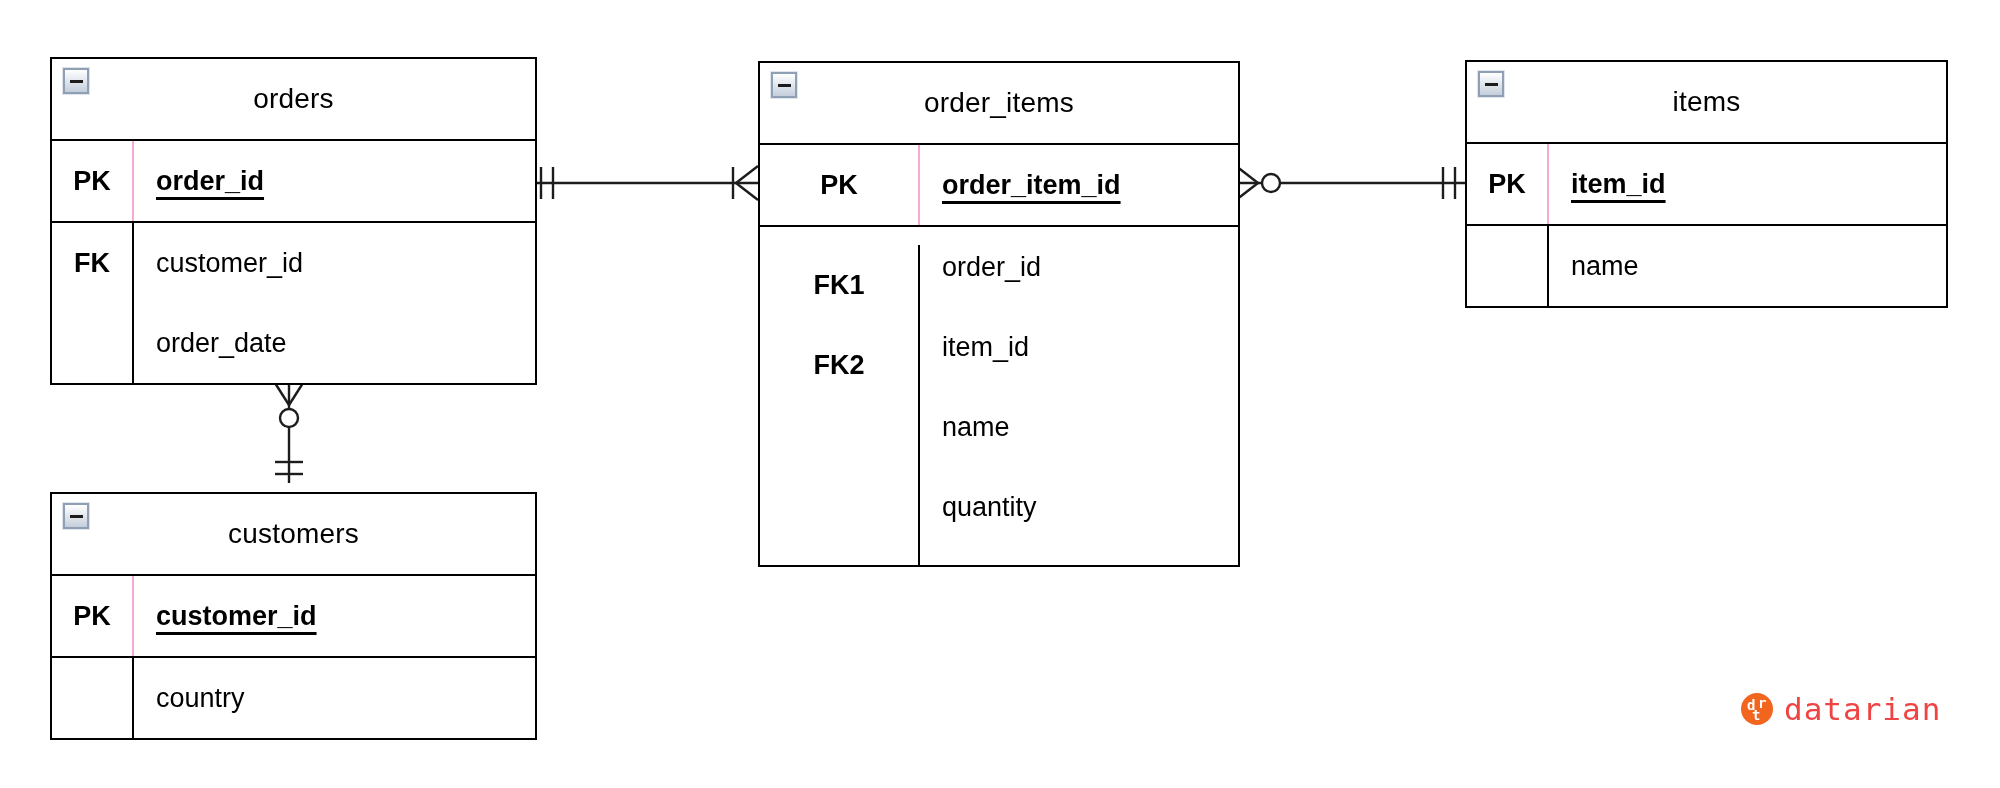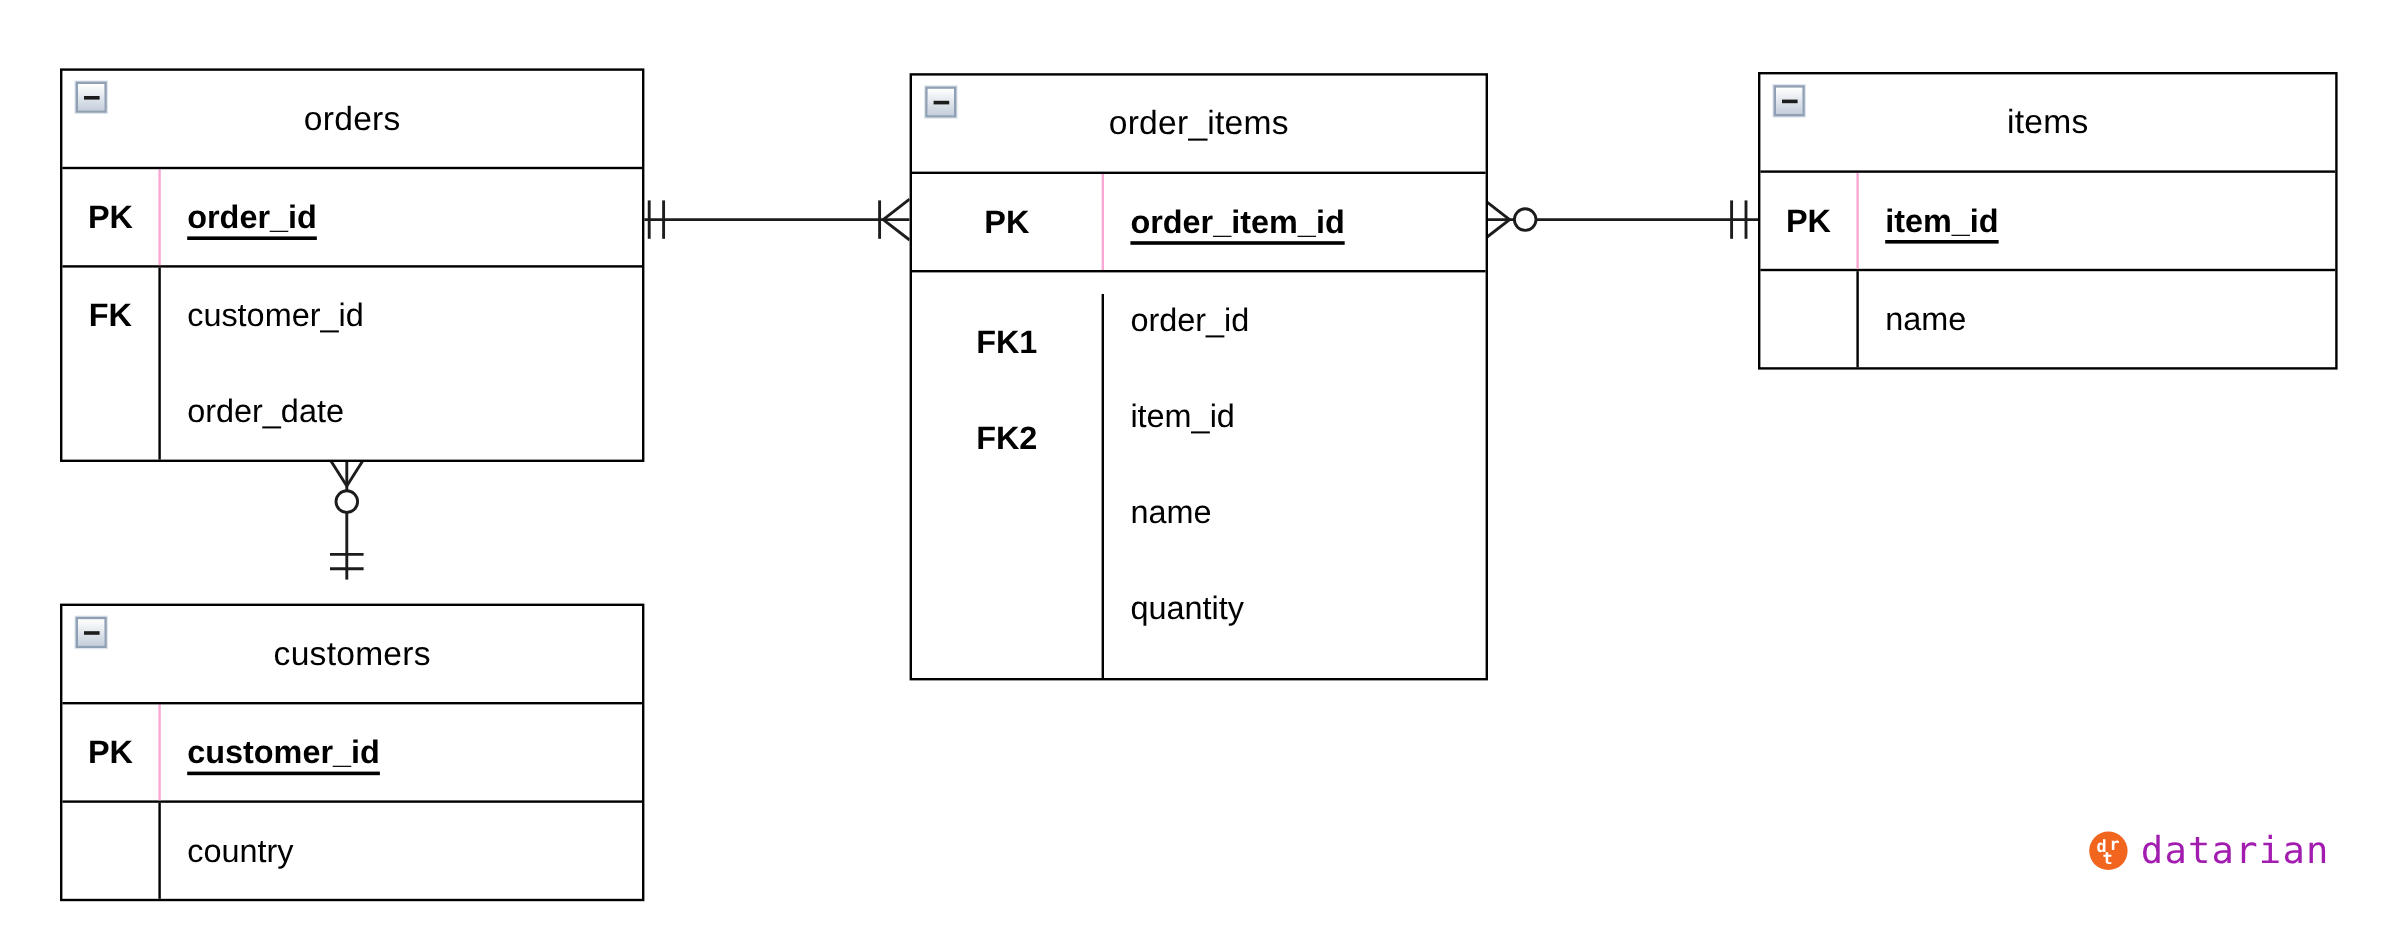--- a/index.html
+++ b/index.html
@@ -29,21 +29,21 @@
   .body-keys{width:82px;flex:none;border-right:2px solid #000;box-sizing:border-box;
     display:flex;flex-direction:column;}
   .wide .body-keys{width:160px;margin-top:18px;}
   .body-fields{flex:1;display:flex;flex-direction:column;}
   .kline{height:80px;display:flex;align-items:center;justify-content:center;font-weight:bold;font-size:27px;}
   .fline{height:80px;display:flex;align-items:center;padding-left:22px;font-size:27px;}
 
   
   .brand{position:absolute;left:1739px;top:691px;display:flex;align-items:center;gap:9px;}
   .wordmark{font-family:"DejaVu Sans Mono",monospace;font-size:31px;font-weight:500;
-    color:#a21caf;letter-spacing:1px;line-height:34px;}
+    color:#ef4444;letter-spacing:1px;line-height:34px;}
 </style>
 </head>
 <body>
 
 <div class="stage">
 
   <svg class="wires" width="2000" height="788" viewBox="0 0 2000 788">
 
     <g stroke="#1c1c1c" stroke-width="2.4" fill="none">
       <line x1="533" y1="183" x2="758" y2="183"></line>
@@ -143,21 +143,21 @@
     <div class="ent-body">
       <div class="body-keys">
         <div class="kline"></div>
       </div>
       <div class="body-fields">
         <div class="fline">name</div>
       </div>
     </div>
   </div>
 
-  <div class="entity" style="left:50px;top:503px;width:483px;">
+  <div class="entity" style="left:50px;top:492px;width:483px;">
     <div class="ent-header">
       <span class="collapse-btn">
           <span class="minus"></span>
         </span>
       <span class="ent-title">customers</span>
     </div>
     <div class="ent-pk">
       <div class="key-cell">PK</div>
       <div class="field-cell">
           <span class="pk-name">customer_id</span>

